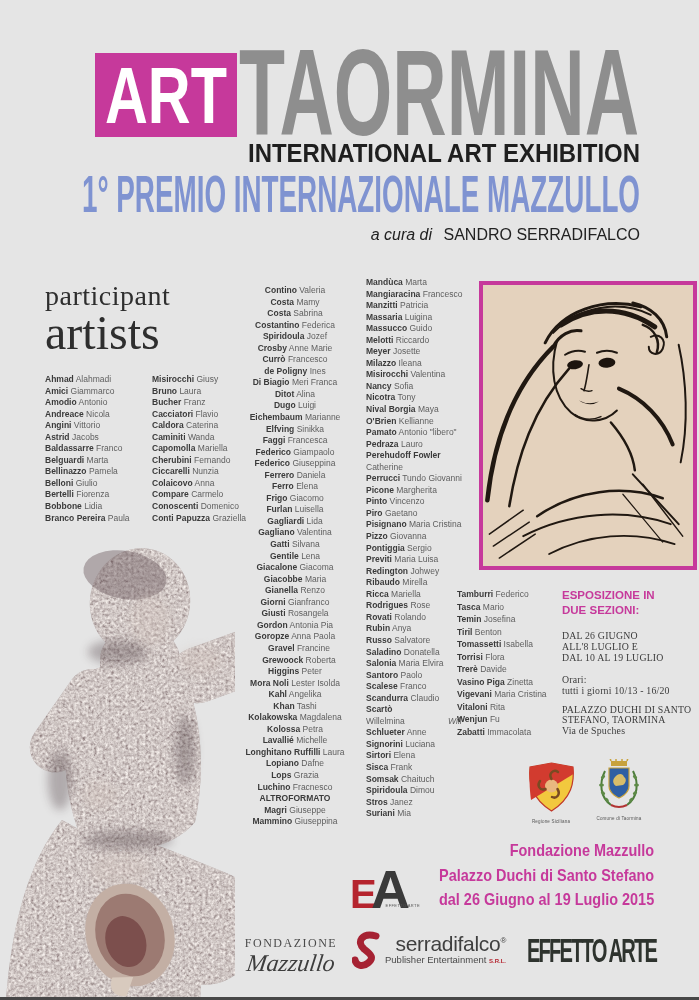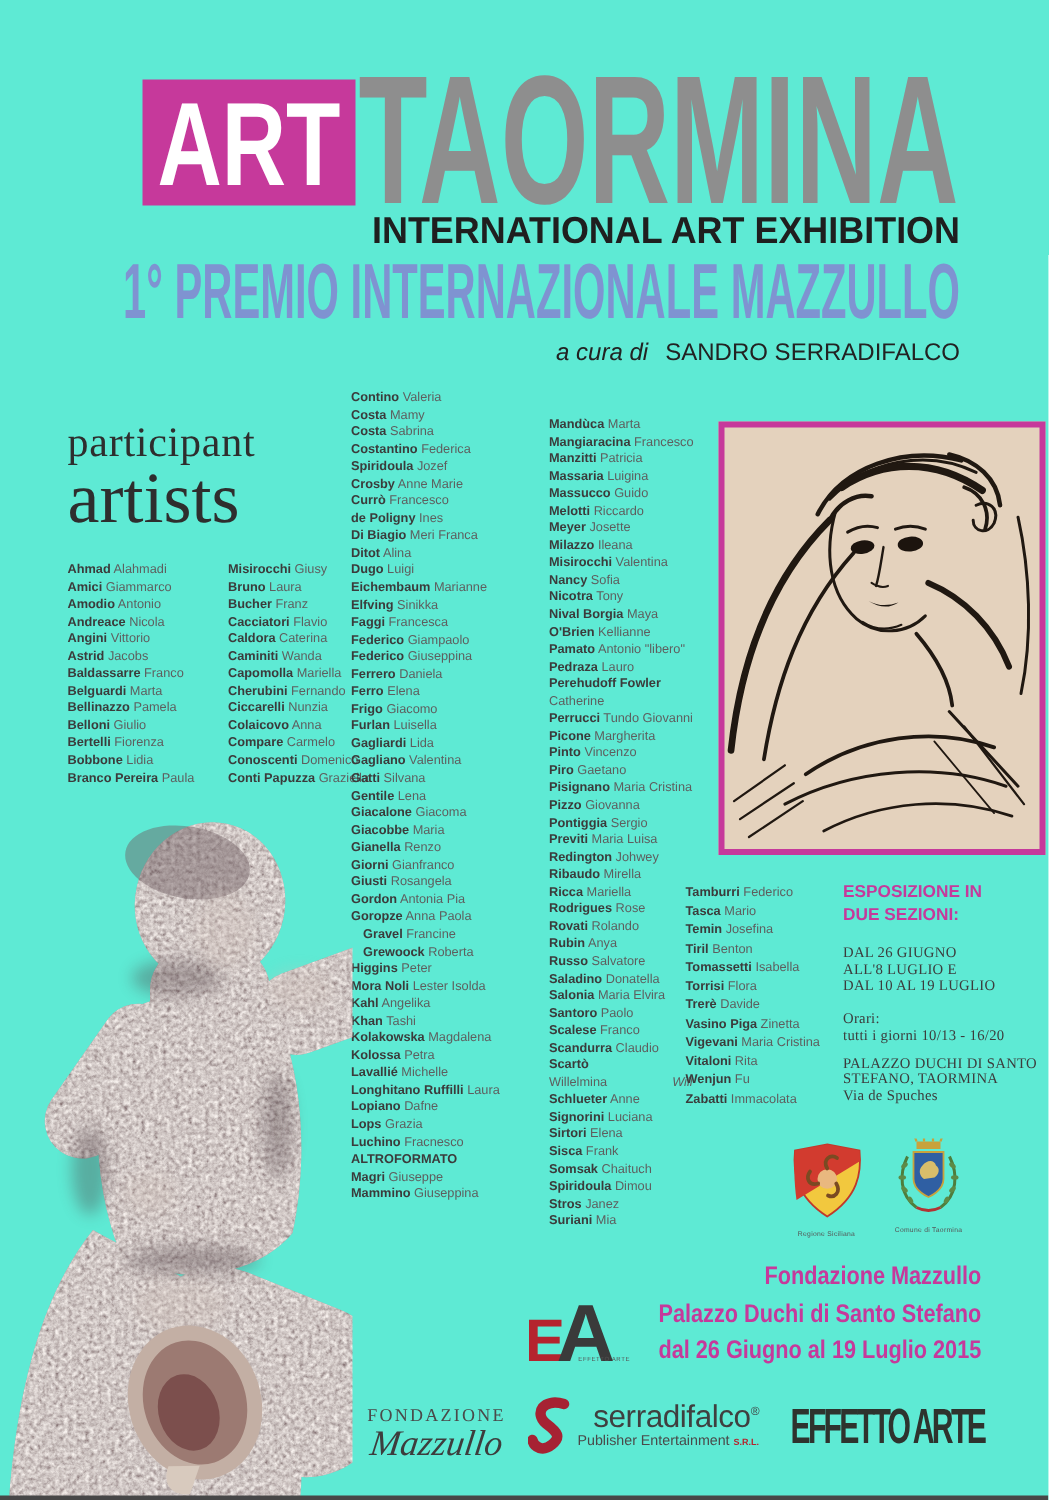--- a/index.html
+++ b/index.html
@@ -1,33 +1,33 @@
 <!DOCTYPE html>
 <html style="--magenta: #c6399b; --gray: #8e8e8e; --blue: #7f93d1; --red: #b5242e; --dark: #3b3b3b; --beige: #e4d2bd;"><head>
 <meta charset="utf-8">
 <style>
   :root{
     --magenta:#c6399b; --gray:#8e8e8e; --blue:#7f93d1; --red:#b5242e;
     --dark:#3b3b3b; --mid:#5e5e5e; --beige:#e4d2bd;
   }
   html,body{margin:0;padding:0;background:#fff;}
-  .poster{position:relative;width:699px;height:1000px;background:#5eead4;overflow:hidden;
+  .poster{position:relative;width:699px;height:1000px;background:#e5e5e5;overflow:hidden;
           font-family:"Liberation Sans",sans-serif;}
   svg text{font-family:"Liberation Sans",sans-serif;}
 
   
   .ptitle{position:absolute;left:45px;top:281px;font-family:"Liberation Serif",serif;color:#2e2e2e;}
   .ptitle .l1{font-size:28px;line-height:30px;letter-spacing:.5px;}
   .ptitle .l2{font-size:48px;line-height:44px;}
 
   
   .col{position:absolute;}
   .colA{left:45px;top:374px;width:106px;}
   .colB{left:152px;top:374px;width:95px;}
-  .colC{left:234px;top:259px;width:122px;}
+  .colC{left:234px;top:285px;width:122px;text-align:center;}
   .colD{left:344px;top:277px;width:108px;margin-left:22px;}
   .colE{left:457px;top:588px;width:102px;}
   .artist{font-size:8.5px;line-height:11.55px;color:var(--mid);}
   .colE .artist{line-height:12.55px;}
   .nw .artist{white-space:nowrap;}
   .artist .b{font-weight:bold;color:var(--dark);}
   .artist.ind{padding-left:8px;}
   .artist i{font-style:italic;padding-left:41px;}
 
   

